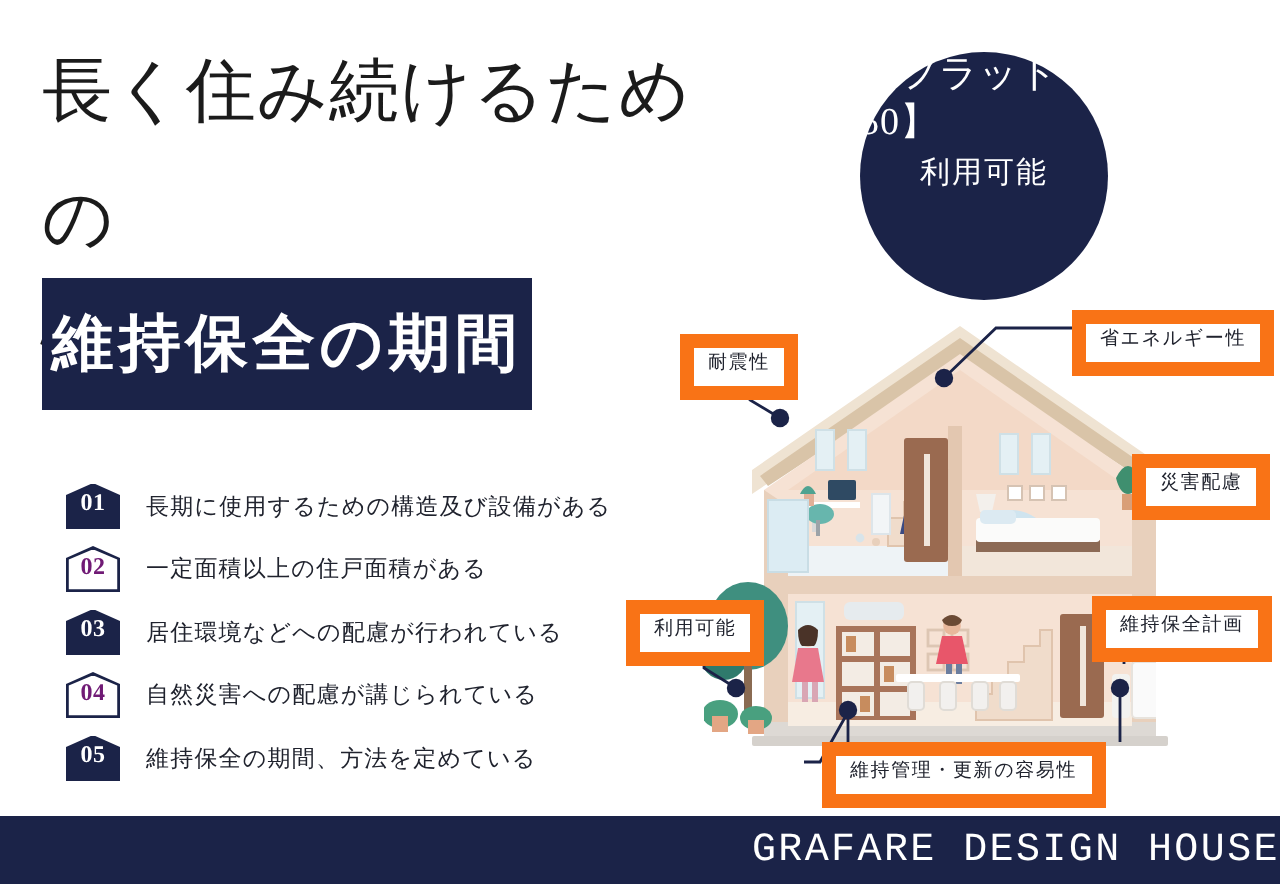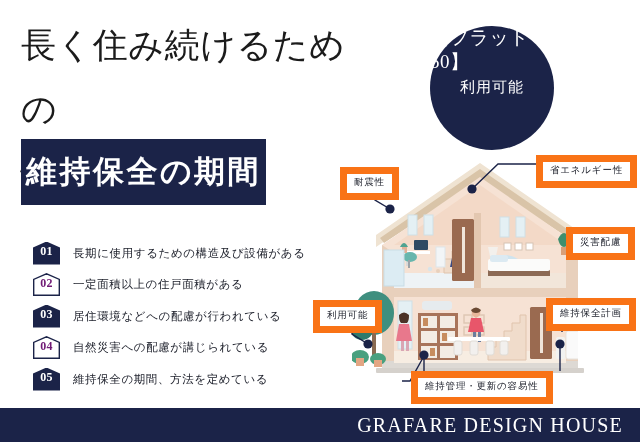--- a/index.html
+++ b/index.html
@@ -129,22 +129,21 @@
   .footer{
     position:absolute;left:0;top:408px;
     width:640px;height:34px;
     background:#1b2348;
     display:flex;align-items:center;justify-content:flex-end;
   }
   .footer span{
     color:#ffffff;
     font-size:20px;
     letter-spacing:1.2px;
-    padding-right:17px;
-    font-family:Liberation Serif, serif;
+    font-family:Liberation Mono, monospace;
   }
 </style>
 </head>
 <body>
 
 <div id="stage">
 
   <div class="headline">長く住み続けるための
 性能を備えた</div>
 

